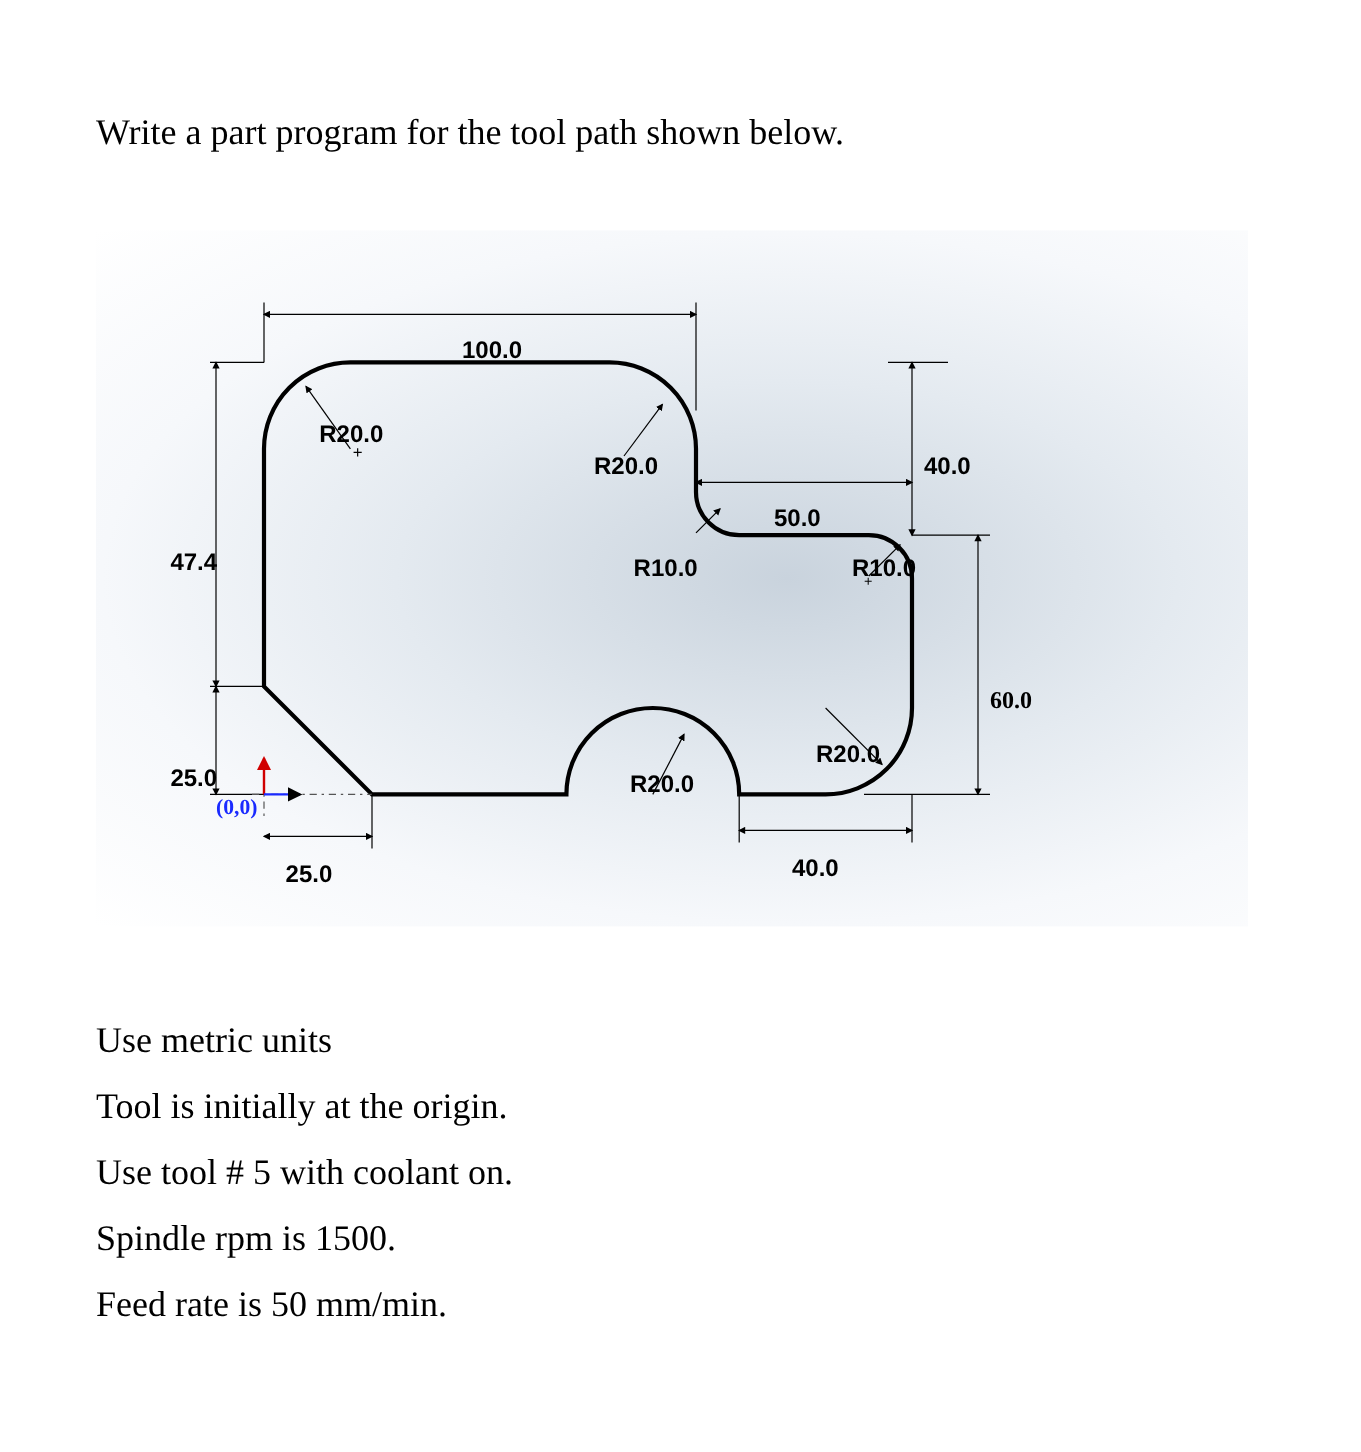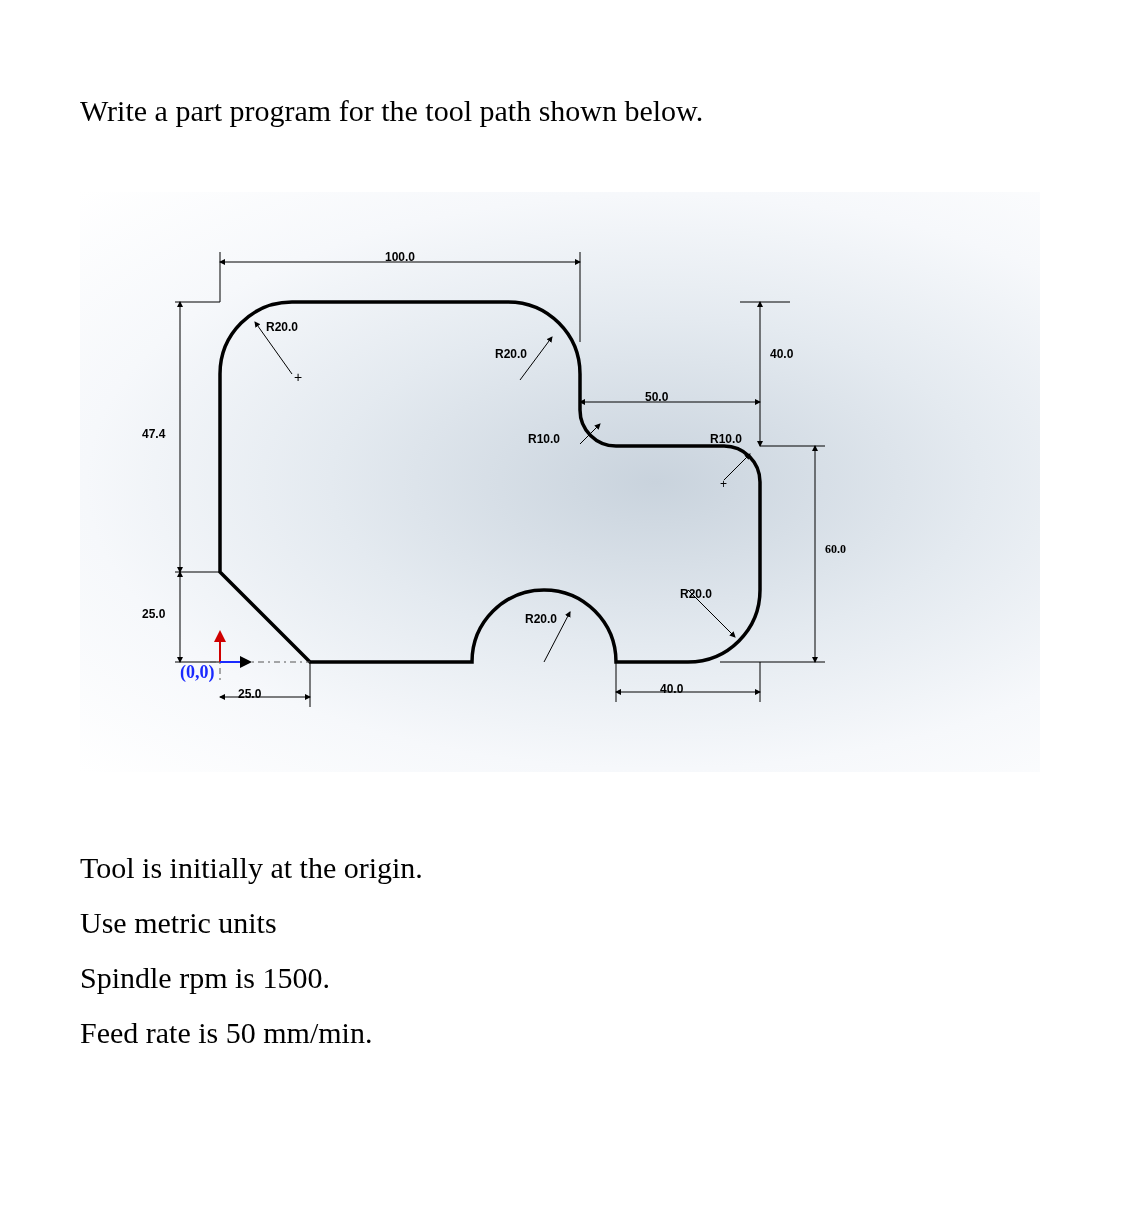--- a/index.html
+++ b/index.html
@@ -33,24 +33,25 @@
   }
   .figure svg {
     position: absolute;
     inset: 0;
     width: 100%;
     height: 100%;
   }
   .dim-label {
     position: absolute;
     font-family: Arial, Helvetica, sans-serif;
-    font-size: 12px;
+    font-size: 20px;
     color: #000;
     white-space: nowrap;
     font-weight: bold;
+    margin-top: 31px;
   }
   .origin-label {
     position: absolute;
     font-family: Liberation Serif, serif;
     font-size: 18px;
     font-weight: bold;
     color: #1a2aff;
   }
   .instructions {
     margin-top: 70px;
@@ -165,19 +166,20 @@
       <span class="dim-label" style="left:448px; top:240px;">R10.0</span>
       <span class="dim-label" style="left:630px; top:240px;">R10.0</span>
       <span class="dim-label" style="left:445px; top:420px;">R20.0</span>
       <span class="dim-label" style="left:600px; top:395px;">R20.0</span>
 
       <span class="origin-label" style="left:100px; top:470px;">(0,0)</span>
     </div>
   </div>
 
   <div class="instructions">
+    <div>Use metric units</div>
     <div>Tool is initially at the origin.</div>
-    <div>Use metric units</div>
+    <div>Use tool # 5 with coolant on.</div>
     <div>Spindle rpm is 1500.</div>
     <div>Feed rate is 50 mm/min.</div>
   </div>
 
 </div>
 
 </body></html>

